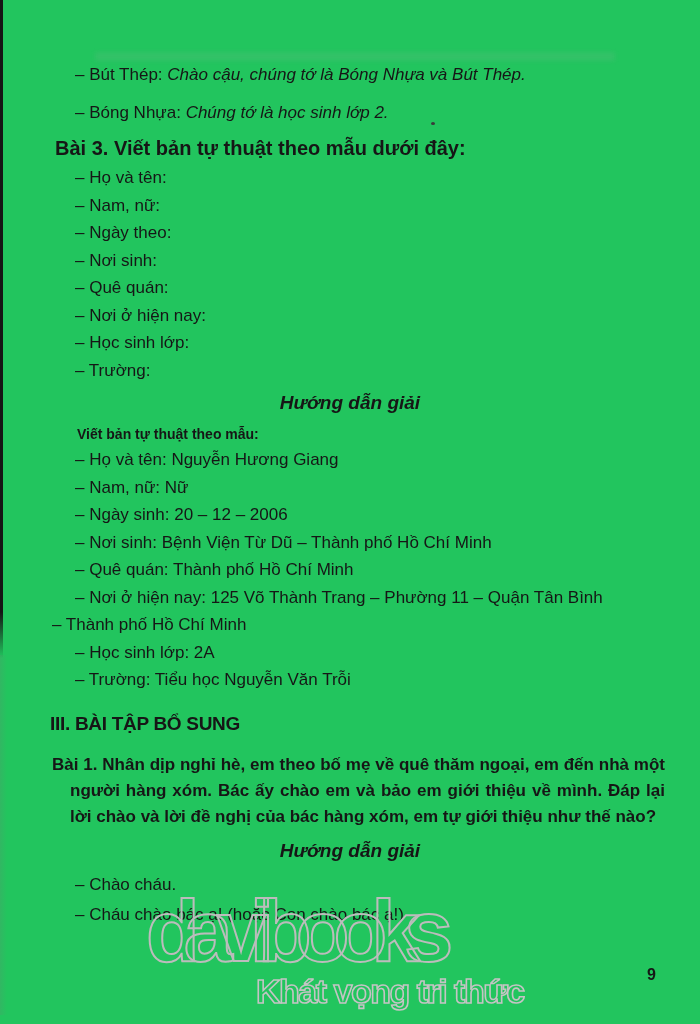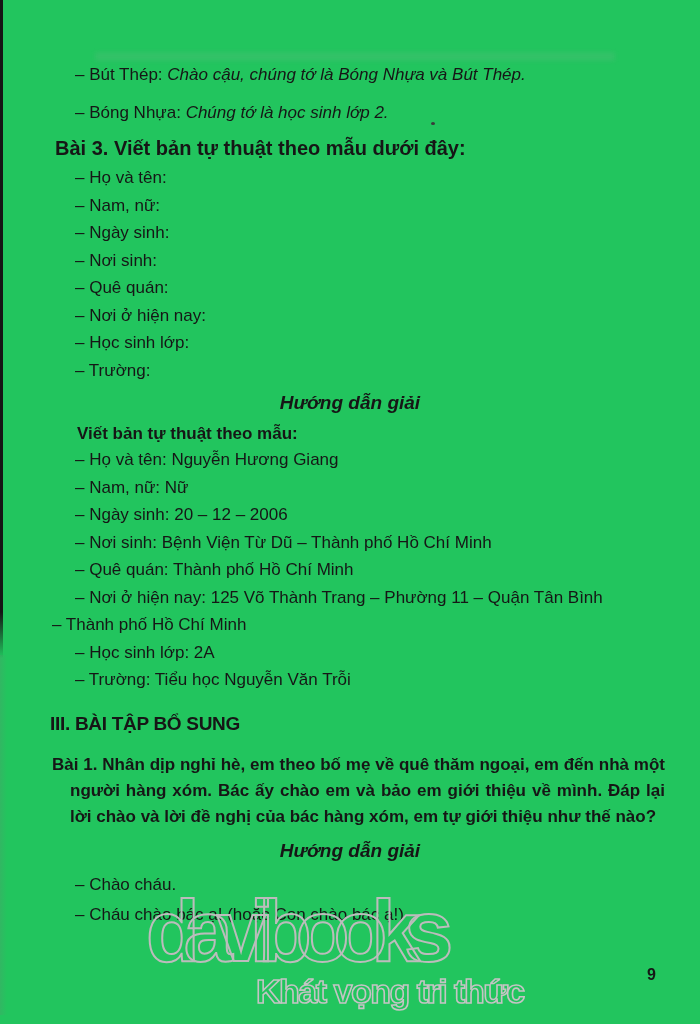--- a/index.html
+++ b/index.html
@@ -19,21 +19,21 @@
   .h-bai3 { margin-left:20px; font-size:20px; font-weight:bold; line-height:32px; }
 
   .form-item { margin-left:40px; font-size:17px; line-height:27.5px; }
 
   .hdg {
     text-align:center; font-weight:bold; font-style:italic;
     font-size:19px; line-height:38px;
   }
   .hdg2 { margin-top:2px; }
 
-  .sub-bold { margin-left:42px; font-weight:bold; font-size:17px; line-height:24px; }
+  .sub-bold { margin-left:42px; font-weight:bold; font-size:14px; line-height:24px; }
 
   .ans { margin-left:40px; font-size:17px; line-height:27.5px; }
   .ans.outdent { margin-left:17px; }
 
   .sec-head {
     margin-top:10px; margin-left:15px;
     font-size:19px; font-weight:bold; line-height:40px; letter-spacing:-0.3px;
   }
 
   .bai1 {
@@ -89,21 +89,21 @@
   <div class="content">
 
     <div class="dlg"><span>– Bút Thép: </span><span class="it">Chào cậu, chúng tớ là Bóng Nhựa và Bút Thép.</span></div>
 
     <div class="dlg"><span>– Bóng Nhựa: </span><span class="it">Chúng tớ là học sinh lớp 2.</span></div>
 
     <div class="h-bai3">Bài 3. Viết bản tự thuật theo mẫu dưới đây:</div>
 
     <div class="form-item">– Họ và tên:</div>
     <div class="form-item">– Nam, nữ:</div>
-    <div class="form-item">– Ngày sinh:</div>
+    <div class="form-item">– Ngày theo:</div>
     <div class="form-item">– Nơi sinh:</div>
     <div class="form-item">– Quê quán:</div>
     <div class="form-item">– Nơi ở hiện nay:</div>
     <div class="form-item">– Học sinh lớp:</div>
     <div class="form-item">– Trường:</div>
 
     <div class="hdg">Hướng dẫn giải</div>
 
     <div class="sub-bold">Viết bản tự thuật theo mẫu:</div>
 

